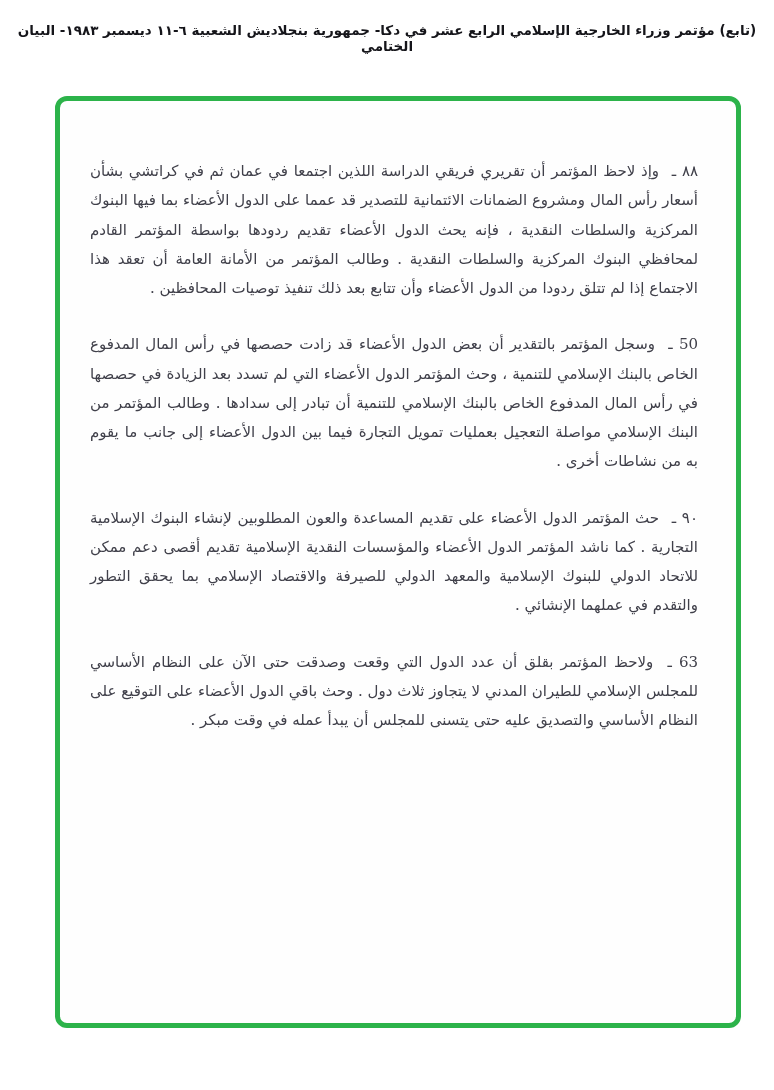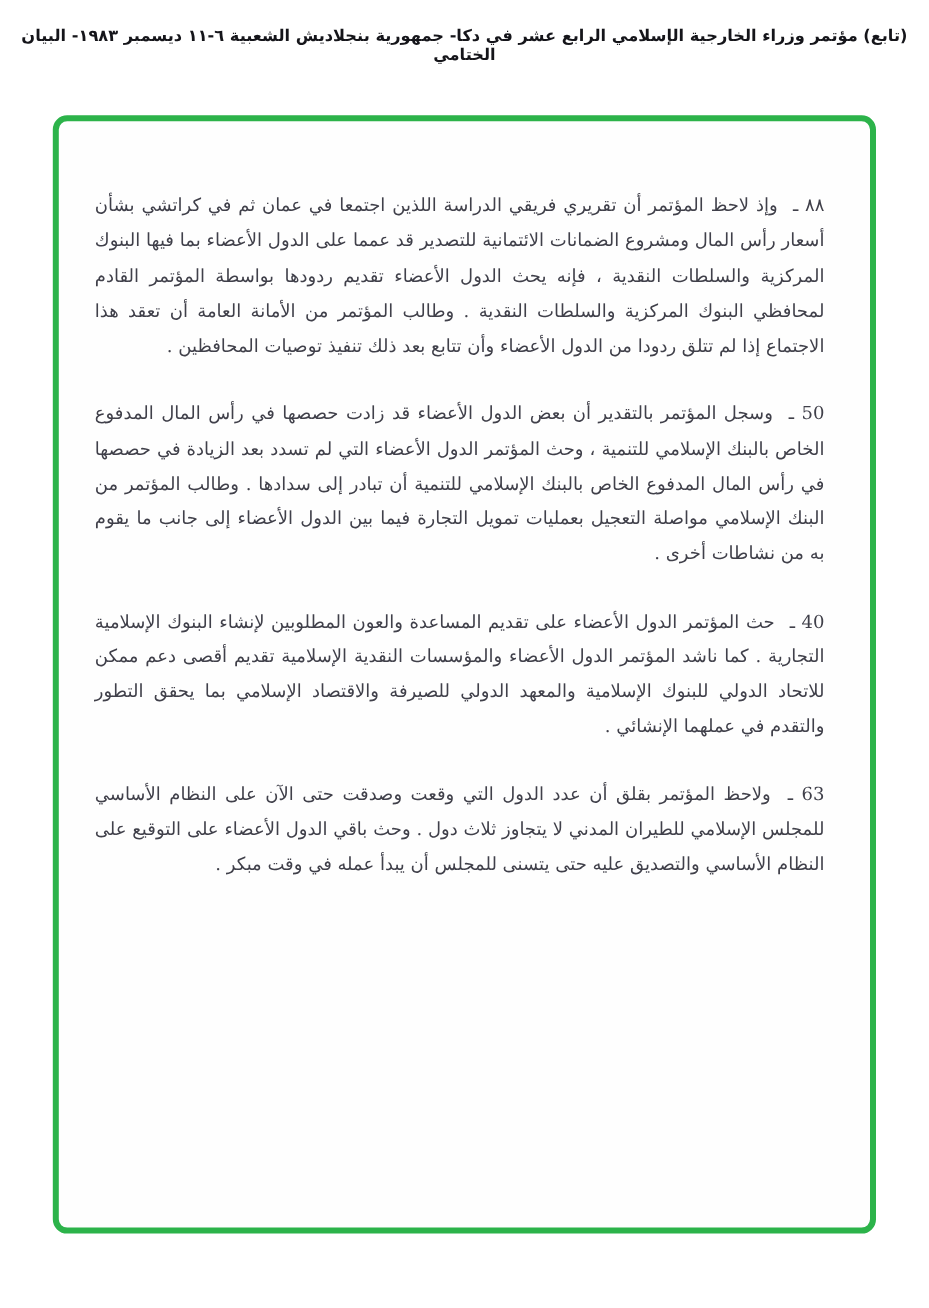--- a/index.html
+++ b/index.html
@@ -28,21 +28,21 @@
     padding: 0 8px;
   }
   .doc-header .h2 {
     font-size: 10.5px;
     font-weight: bold;
     margin-top: 7px;
     color: #1c1c22;
   }
   .green-frame {
     position: absolute;
-    left: 44px;
+    left: 55px;
     top: 96px;
     width: 686px;
     height: 932px;
     border: 5px solid #2cb34a;
     border-radius: 12px;
     background: #fefefe;
   }
   .scan-body {
     position: absolute;
     top: 56px;
@@ -87,21 +87,21 @@
         <span class="pnum">٨٨ ـ</span>
         <span>وإذ لاحظ المؤتمر أن تقريري فريقي الدراسة اللذين اجتمعا في عمان ثم في كراتشي بشأن أسعار رأس المال ومشروع الضمانات الائتمانية للتصدير قد عمما على الدول الأعضاء بما فيها البنوك المركزية والسلطات النقدية ، فإنه يحث الدول الأعضاء تقديم ردودها بواسطة المؤتمر القادم لمحافظي البنوك المركزية والسلطات النقدية . وطالب المؤتمر من الأمانة العامة أن تعقد هذا الاجتماع إذا لم تتلق ردودا من الدول الأعضاء وأن تتابع بعد ذلك تنفيذ توصيات المحافظين .</span>
       </p>
 
       <p class="para">
         <span class="pnum">50 ـ</span>
         <span>وسجل المؤتمر بالتقدير أن بعض الدول الأعضاء قد زادت حصصها في رأس المال المدفوع الخاص بالبنك الإسلامي للتنمية ، وحث المؤتمر الدول الأعضاء التي لم تسدد بعد الزيادة في حصصها في رأس المال المدفوع الخاص بالبنك الإسلامي للتنمية أن تبادر إلى سدادها . وطالب المؤتمر من البنك الإسلامي مواصلة التعجيل بعمليات تمويل التجارة فيما بين الدول الأعضاء إلى جانب ما يقوم به من نشاطات أخرى .</span>
       </p>
 
       <p class="para">
-        <span class="pnum">40 ـ</span>
+        <span class="pnum">٩٠ ـ</span>
         <span>حث المؤتمر الدول الأعضاء على تقديم المساعدة والعون المطلوبين لإنشاء البنوك الإسلامية التجارية . كما ناشد المؤتمر الدول الأعضاء والمؤسسات النقدية الإسلامية تقديم أقصى دعم ممكن للاتحاد الدولي للبنوك الإسلامية والمعهد الدولي للصيرفة والاقتصاد الإسلامي بما يحقق التطور والتقدم في عملهما الإنشائي .</span>
       </p>
 
       <p class="para">
         <span class="pnum">63 ـ</span>
         <span>ولاحظ المؤتمر بقلق أن عدد الدول التي وقعت وصدقت حتى الآن على النظام الأساسي للمجلس الإسلامي للطيران المدني لا يتجاوز ثلاث دول . وحث باقي الدول الأعضاء على التوقيع على النظام الأساسي والتصديق عليه حتى يتسنى للمجلس أن يبدأ عمله في وقت مبكر .</span>
       </p>
 
     </div>
   </div>

